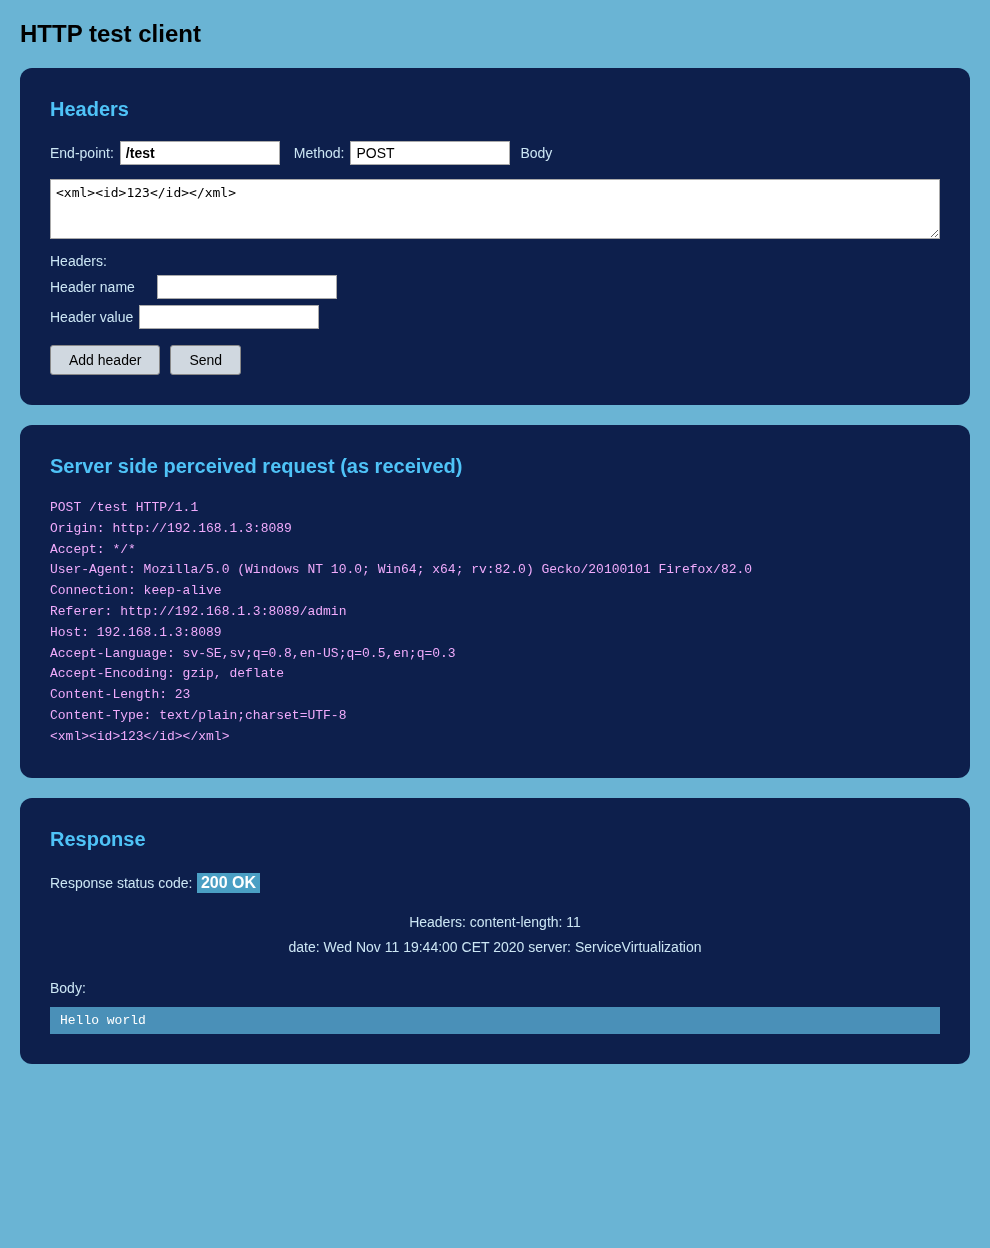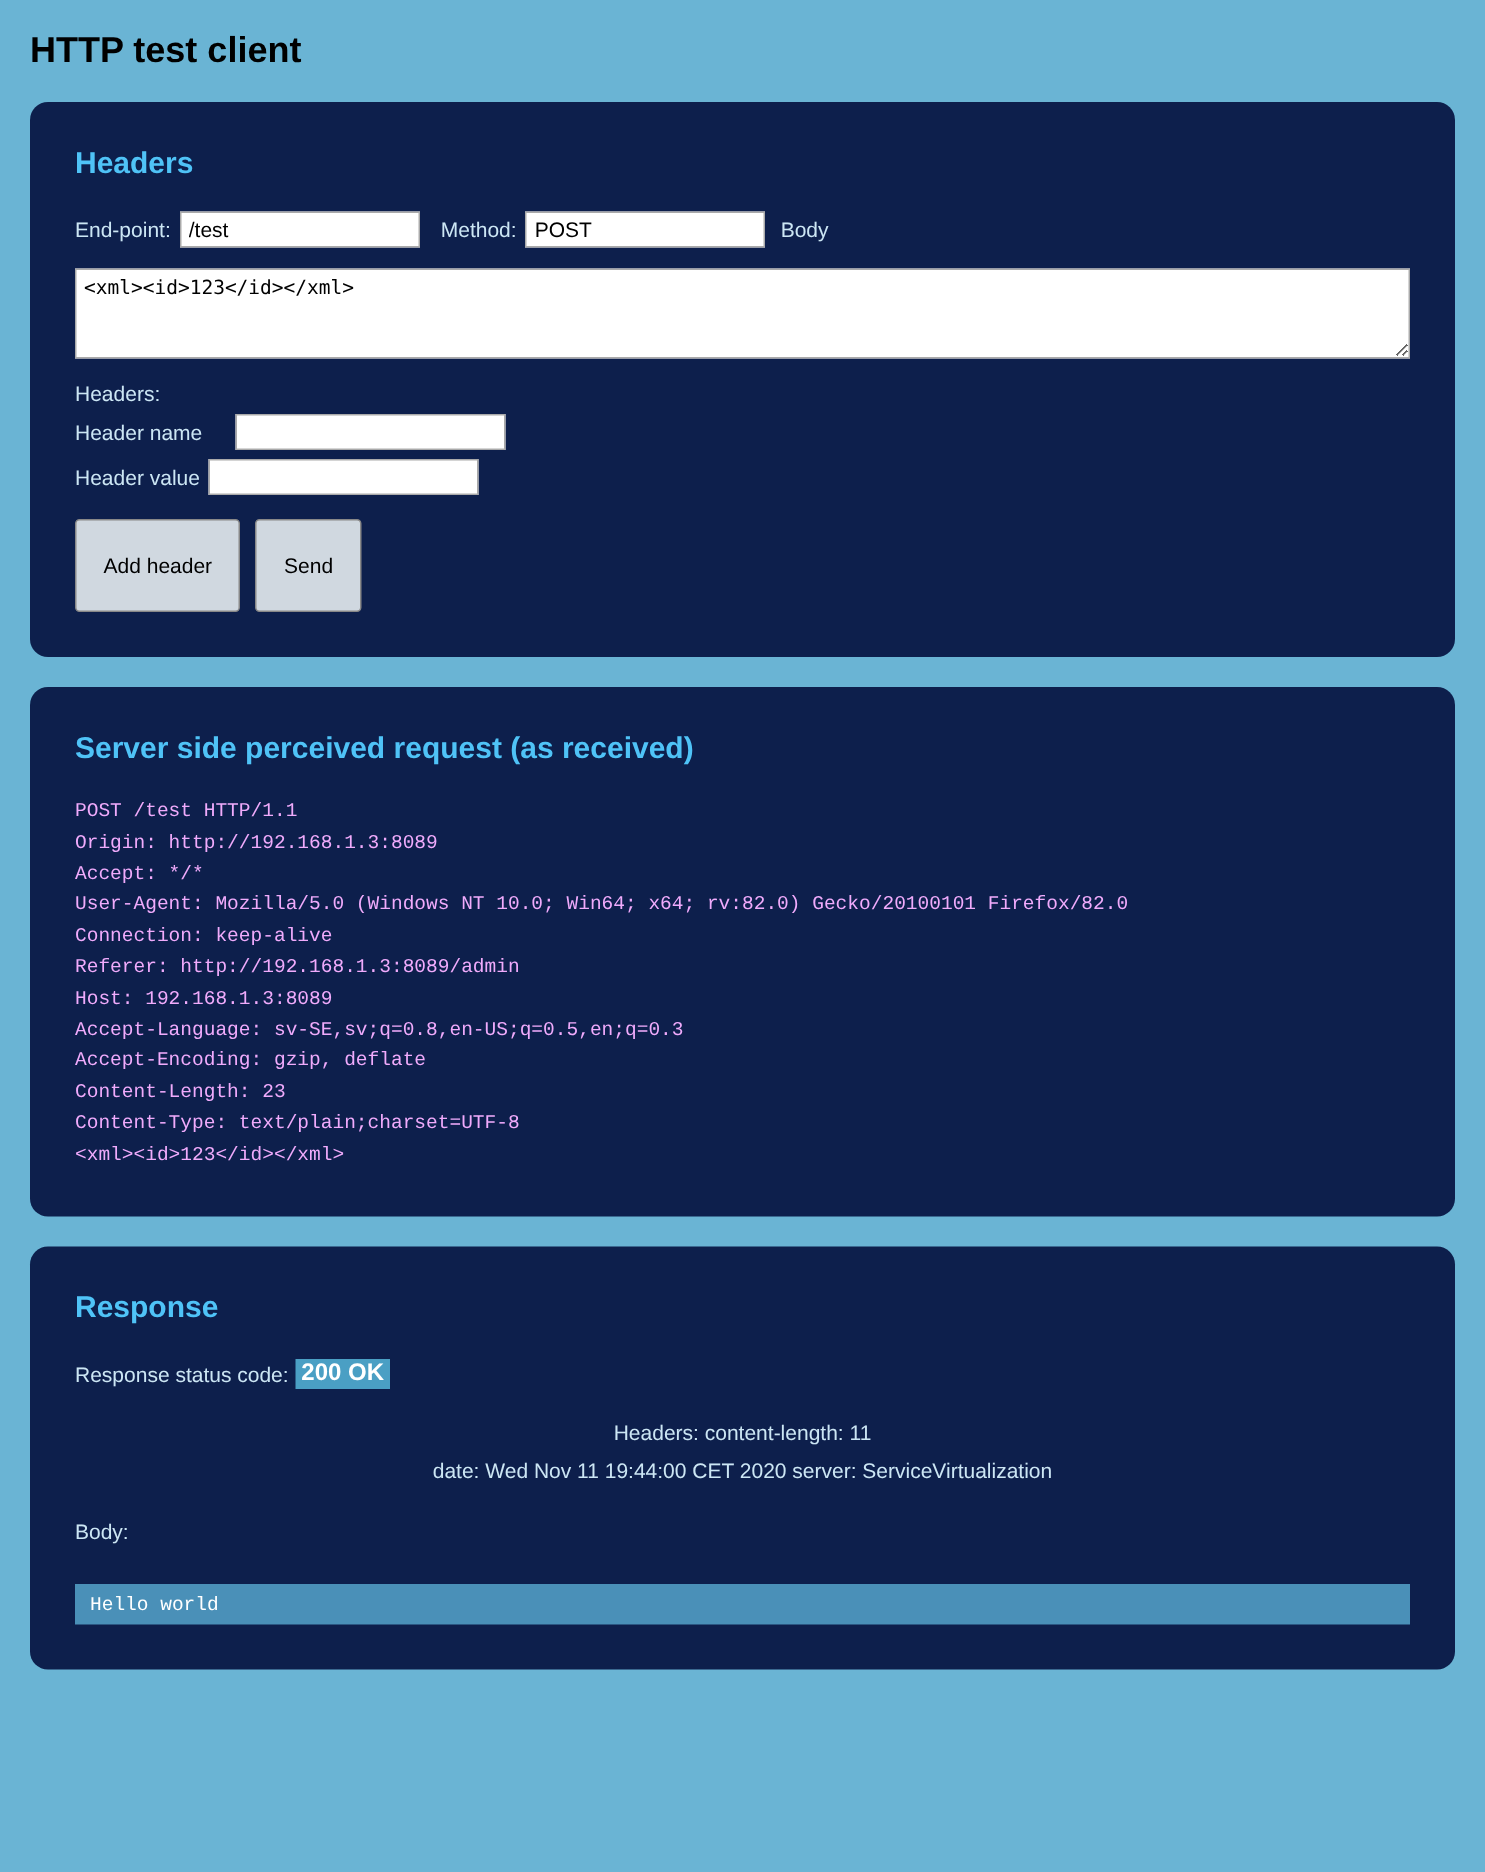--- a/index.html
+++ b/index.html
@@ -54,20 +54,21 @@
     .form-input {
       background-color: #fff;
       border: 1px solid #aaa;
       padding: 3px 5px;
       font-size: 14px;
       color: #000;
     }
 
     .endpoint-input {
       width: 160px;
+      font-weight: bold;
     }
 
     .method-input {
       width: 160px;
     }
 
     .body-label {
       color: #cce6f4;
       font-size: 14px;
       margin-left: 10px;
@@ -97,21 +98,21 @@
 
     .button-row {
       margin-top: 16px;
       display: flex;
       gap: 10px;
     }
 
     .btn {
       background-color: #d0d8e0;
       border: 1px solid #888;
-      padding: 22px 18px;
+      padding: 6px 18px;
       font-size: 14px;
       cursor: pointer;
       color: #000;
       border-radius: 3px;
     }
 
     .preformatted {
       font-family: 'Courier New', monospace;
       font-size: 13px;
       color: #f0abfc;
@@ -126,21 +127,21 @@
       padding: 1px 4px;
       font-weight: bold;
     }
 
     .response-body-display {
       background-color: #4a90b8;
       padding: 6px 10px;
       font-family: 'Courier New', monospace;
       font-size: 13px;
       color: #fff;
-      margin-top: 22px;
+      margin-top: 6px;
       display: block;
     }
 
     .response-info {
       color: #cce6f4;
       font-size: 14px;
       line-height: 1.8;
       text-align: center;
     }
 

